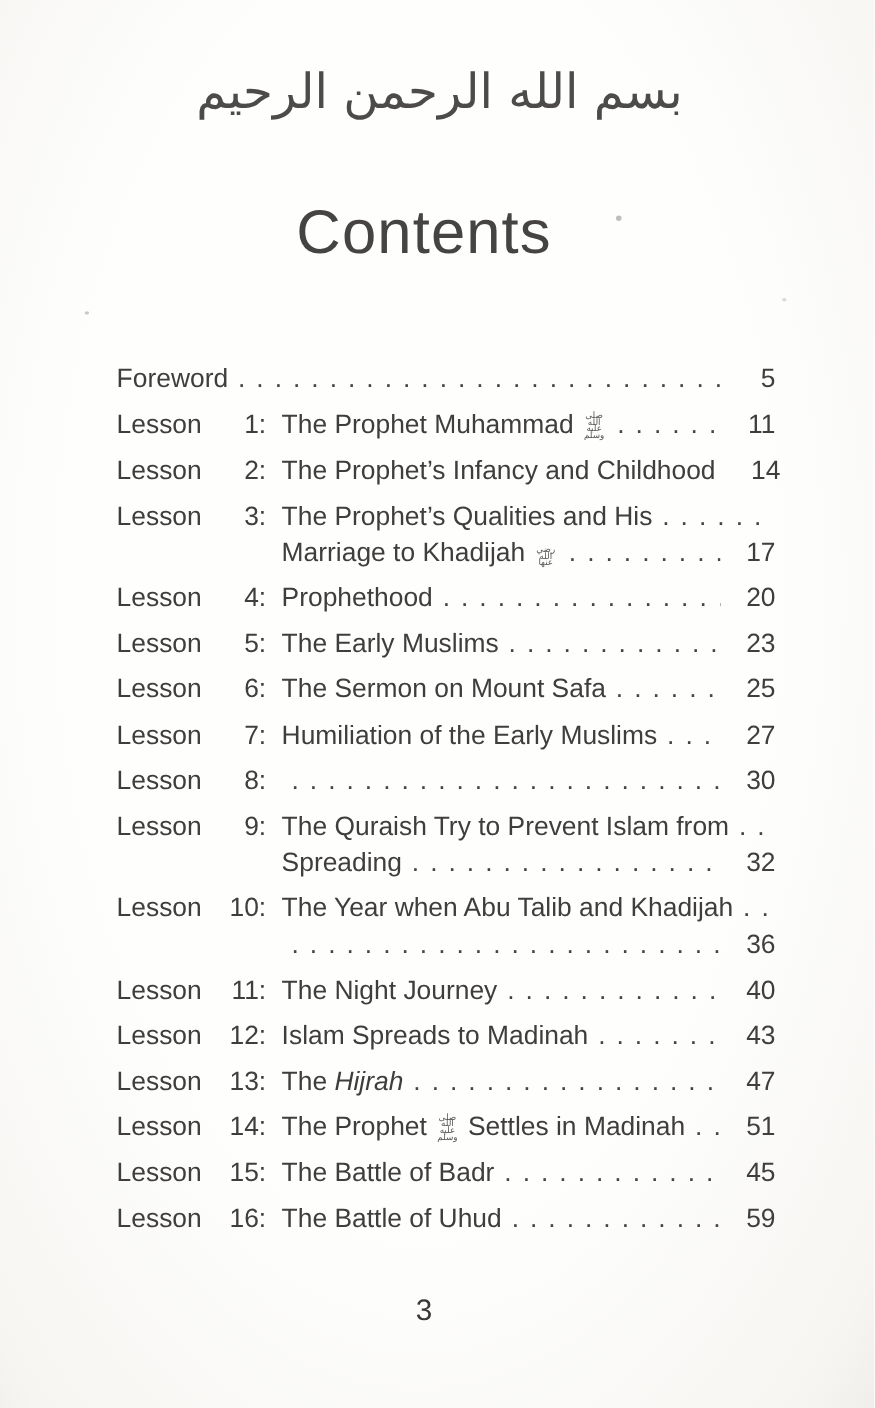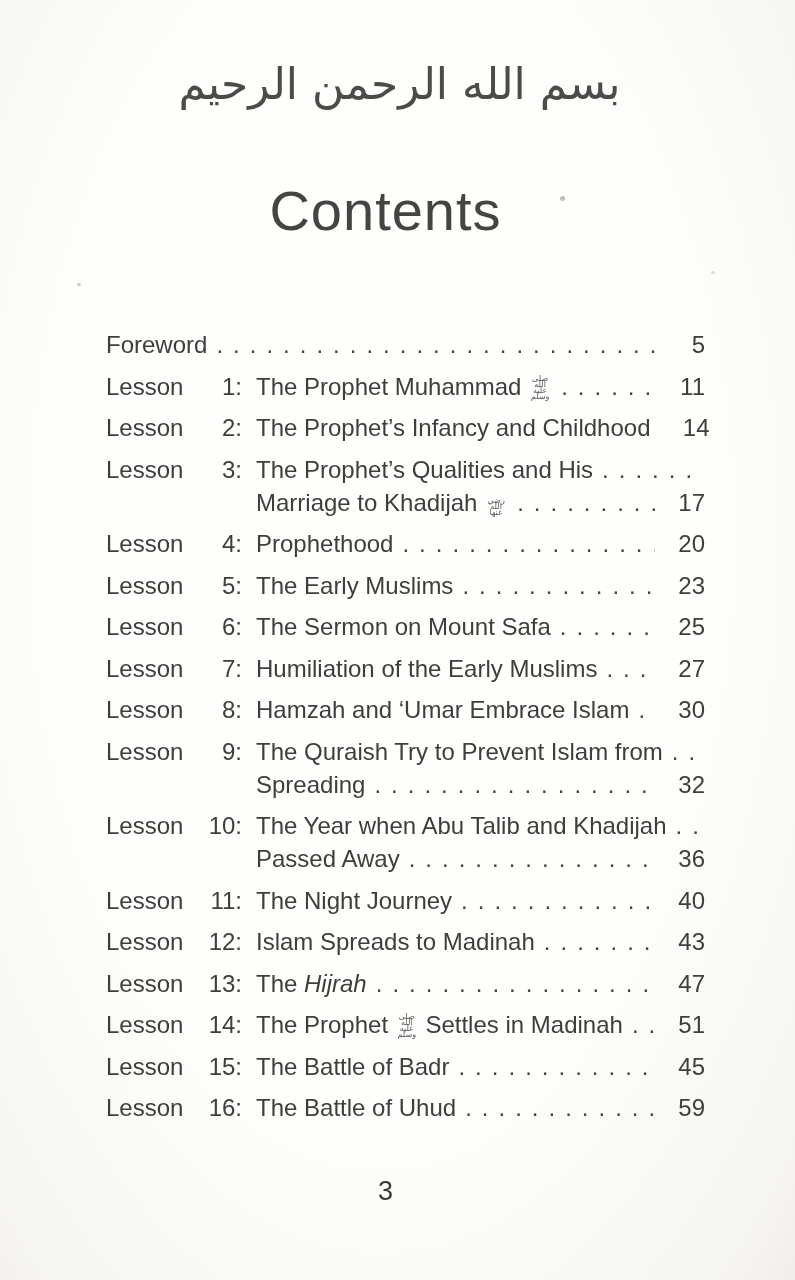--- a/index.html
+++ b/index.html
@@ -183,21 +183,20 @@
           <span class="t"><span class="">Humiliation of the Early Muslims</span></span>
           <span class="leader">............................................................</span>
           <span class="pg">27</span>
         </div>
       </div>
       <div class="entry">
         <div class="row">
           <span class="label">Lesson</span>
           <span class="num">8:</span>
           <span class="gap"></span>
-          <span class="t"><span class="">Hamzah and ‘Umar Embrace Islam</span></span>
           <span class="leader">............................................................</span>
           <span class="pg">30</span>
         </div>
       </div>
       <div class="entry">
         <div class="row">
           <span class="label">Lesson</span>
           <span class="num">9:</span>
           <span class="gap"></span>
           <span class="t"><span class="">The Quraish Try to Prevent Islam from</span></span>
@@ -213,21 +212,20 @@
       <div class="entry">
         <div class="row">
           <span class="label">Lesson</span>
           <span class="num">10:</span>
           <span class="gap"></span>
           <span class="t"><span class="">The Year when Abu Talib and Khadijah</span></span>
           <span class="leader">............................................................</span>
         </div>
         <div class="row">
           <span class="indent"></span>
-          <span class="t"><span class="">Passed Away</span></span>
           <span class="leader">............................................................</span>
           <span class="pg">36</span>
         </div>
       </div>
       <div class="entry">
         <div class="row">
           <span class="label">Lesson</span>
           <span class="num">11:</span>
           <span class="gap"></span>
           <span class="t"><span class="">The Night Journey</span></span>

